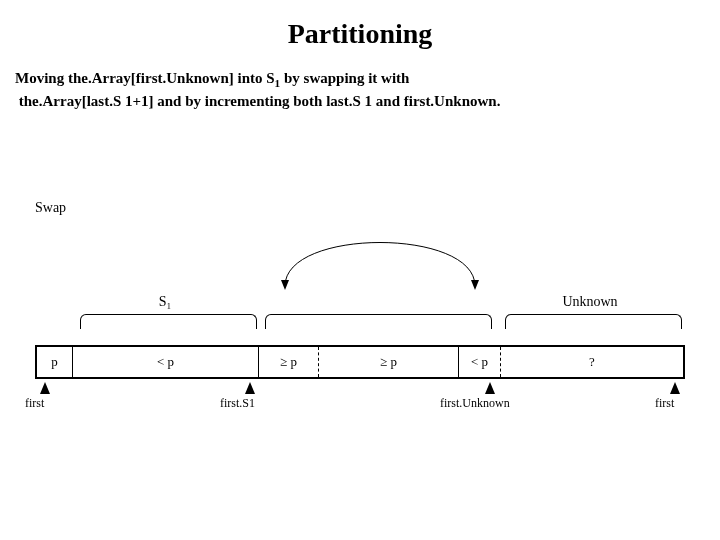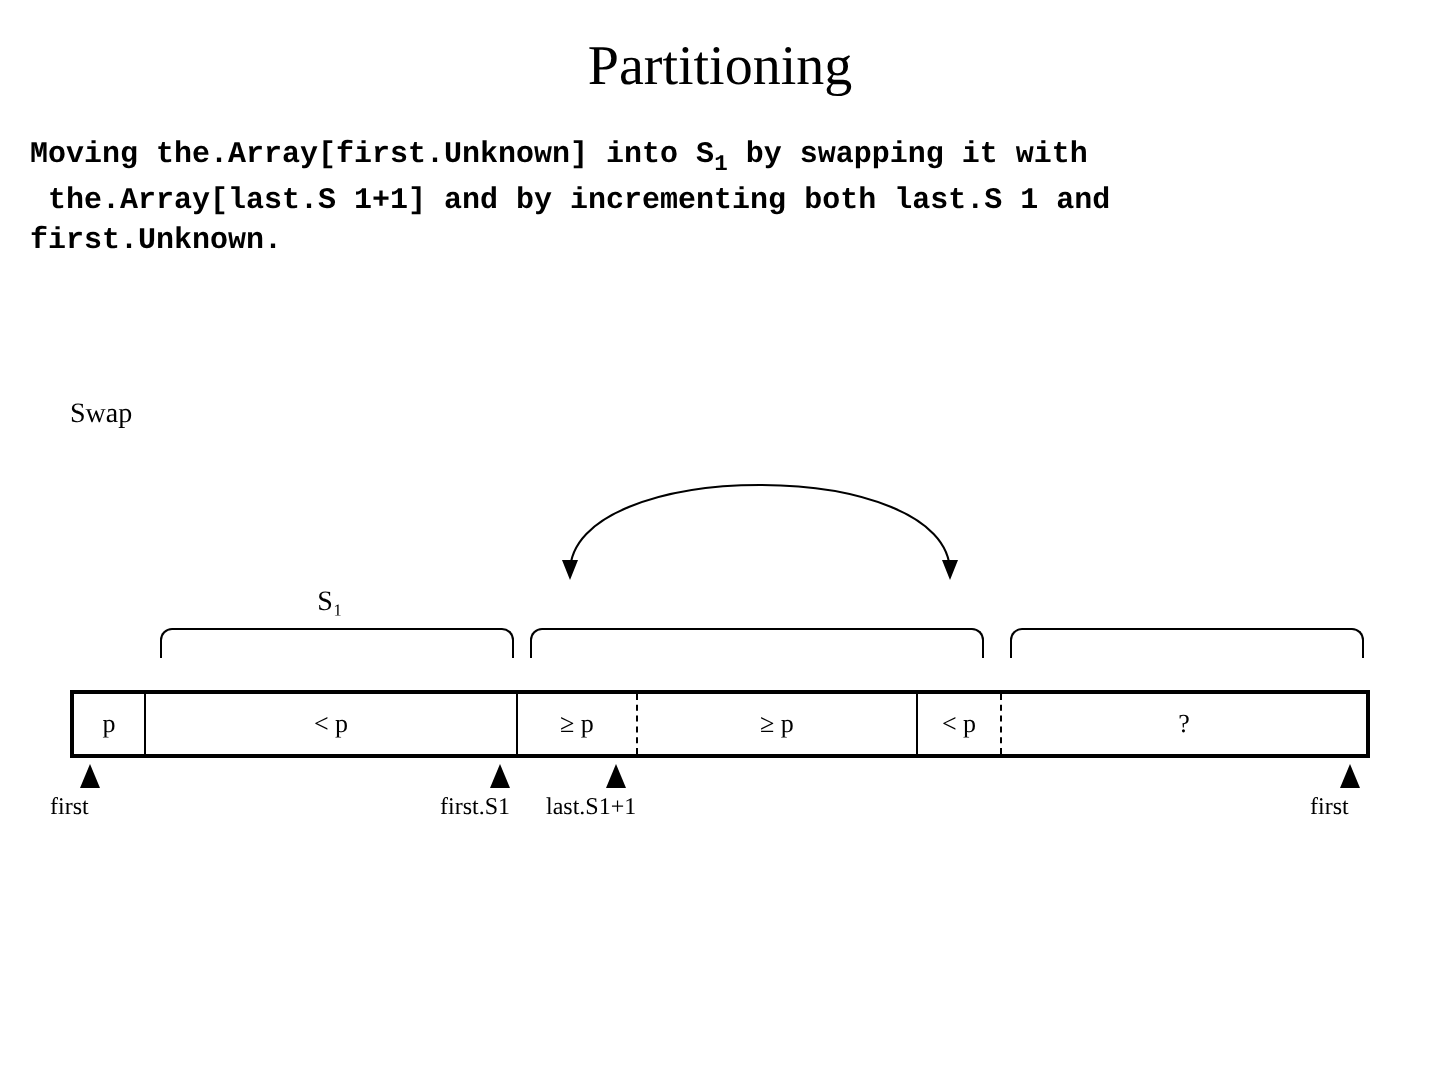--- a/index.html
+++ b/index.html
@@ -11,26 +11,26 @@
     font-family: Georgia, 'Times New Roman', serif;
     color: #000;
   }
   .slide {
     width: 720px;
     height: 540px;
     position: relative;
   }
   .title {
     text-align: center;
-    font-weight: normal;
+    font-weight: bold;
     font-size: 28px;
     padding-top: 18px;
   }
   .desc {
-    font-family: Liberation Mono, monospace;
+    font-family: Liberation Serif, serif;
     font-weight: bold;
     font-size: 15px;
     line-height: 1.35;
     padding: 18px 30px 0 15px;
   }
   .sub {
     vertical-align: sub;
     font-size: 0.75em;
   }
   .diagram {
@@ -141,20 +141,21 @@
       <polygon points="250,80 246,70 254,70" fill="#000"></polygon>
       <polygon points="440,80 436,70 444,70" fill="#000"></polygon>
     </svg>
 
     <div class="braces-row">
       <div class="region-label" style="left:40px; width:180px; top:-4px;">S₁</div>
       <div class="brace" style="left:45px; width:175px; top:16px;"></div>
 
       <div class="brace" style="left:230px; width:225px; top:16px;"></div>
 
+      <div class="region-label" style="left:465px; width:180px; top:-4px;">Unknown</div>
       <div class="brace" style="left:470px; width:175px; top:16px;"></div>
     </div>
 
     <div class="bar">
       <div class="cell" style="width:36px;">p</div>
       <div class="cell" style="width:186px;">&lt; p</div>
       <div class="cell dashed-right" style="width:60px;">≥ p</div>
       <div class="cell" style="width:140px;">≥ p</div>
       <div class="cell dashed-right" style="width:42px;">&lt; p</div>
       <div class="cell" style="flex:1;">?</div>
@@ -162,23 +163,23 @@
 
     <div class="pointers">
       <div class="pointer" style="left:-10px; width:40px;">
         <span class="arrow"></span>
         <span>first</span>
       </div>
       <div class="pointer" style="left:185px; width:60px;">
         <span class="arrow"></span>
         <span>first.S1</span>
       </div>
-      <div class="pointer" style="left:238px; width:70px;">
+      <div class="pointer" style="left:405px; width:100px;">
         <span class="arrow"></span>
-        <span>last.S1+1</span>
+        <span>first.Unknown</span>
       </div>
       <div class="pointer" style="left:620px; width:40px;">
         <span class="arrow"></span>
         <span>first</span>
       </div>
     </div>
 
   </div>
 </div>
 

